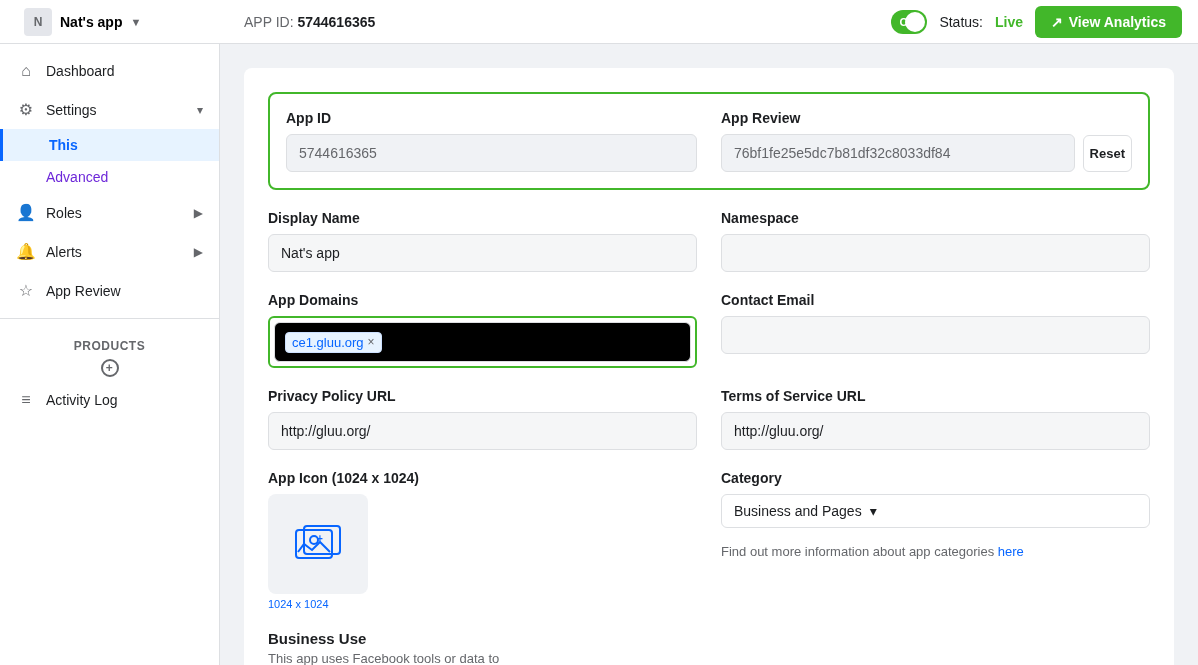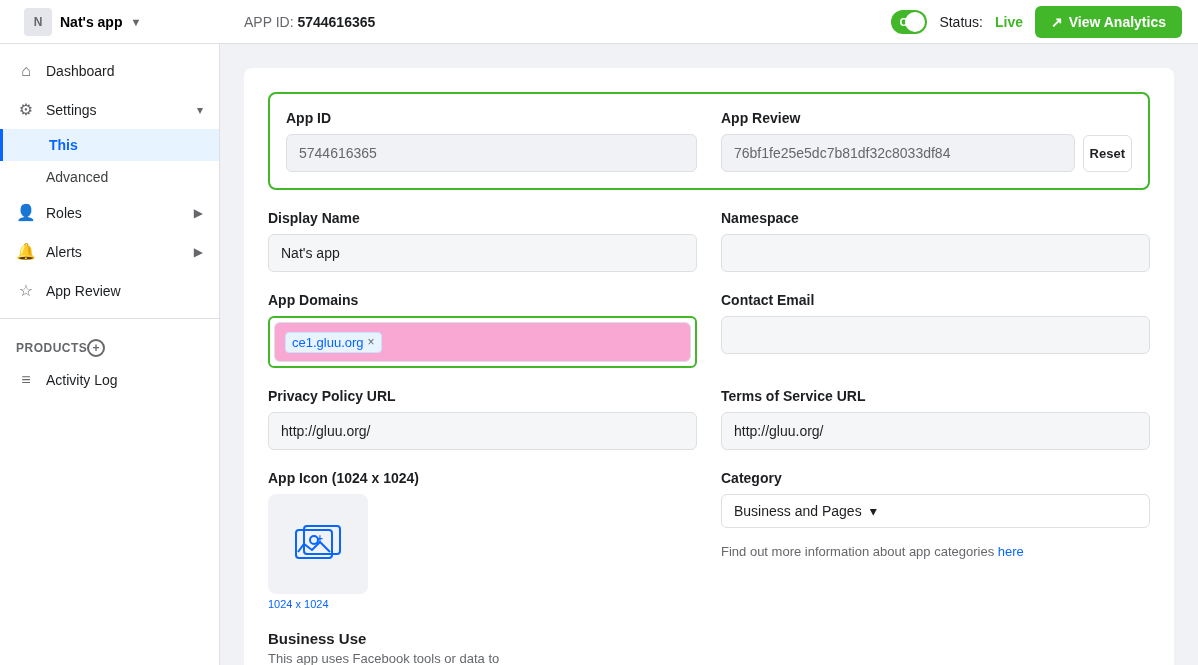--- a/index.html
+++ b/index.html
@@ -47,26 +47,26 @@
       padding: 8px 0; flex-shrink: 0; min-height: calc(100vh - 44px);
     }
     .sidebar-item {
       display: flex; align-items: center; gap: 10px; padding: 10px 16px;
       cursor: pointer; color: #1c1e21; font-size: 14px; border-radius: 0;
       position: relative;
     }
     .sidebar-item .icon { font-size: 16px; width: 20px; text-align: center; color: #65676b; }
     .sidebar-item .chevron { margin-left: auto; font-size: 12px; color: #65676b; }
     .sidebar-sub-item {
-      padding: 8px 16px 8px 46px; cursor: pointer; font-size: 14px; color: #404040;
+      padding: 8px 16px 8px 46px; cursor: pointer; font-size: 14px; color: #6d28d9;
     }
     .sidebar-sub-item.active { background: #e7f3ff; color: #0866ff; font-weight: 600; border-left: 3px solid #0866ff; }
     .sidebar-section-label {
       padding: 12px 16px 4px; font-size: 12px; font-weight: 700; color: #65676b; text-transform: uppercase; letter-spacing: 0.5px;
-      display: flex; align-items: center; 
+      display: flex; align-items: center; gap: 6px; flex-direction: column;
     }
     .sidebar-divider { border: none; border-top: 1px solid #dddfe2; margin: 8px 0; }
 
     
     .main-content { flex: 1; padding: 24px; background: #f0f2f5; overflow-y: auto; }
     .content-card { background: #fff; border-radius: 8px; padding: 24px; }
 
     
     .form-row { display: flex; gap: 24px; margin-bottom: 20px; }
     .form-group { flex: 1; display: flex; flex-direction: column; gap: 8px; }
@@ -87,21 +87,21 @@
     .app-secret-input { flex: 1; }
     .reset-btn {
       background: #fff; border: 1px solid #dddfe2; border-radius: 6px;
       padding: 10px 6px; font-size: 13px; cursor: pointer; color: #1c1e21; font-weight: 600;
       white-space: nowrap;
     }
 
     .tag-input-wrap {
       border: 1px solid #dddfe2; border-radius: 6px; padding: 6px 10px;
       display: flex; flex-wrap: wrap; align-items: center; gap: 4px; min-height: 40px;
-      background: #f9a8d4;
+      background: #000000;
     }
     .tag {
       background: #e7f3ff; border: 1px solid #cce0ff; border-radius: 4px;
       padding: 2px 6px; font-size: 13px; color: #0866ff; display: flex; align-items: center; gap: 4px;
     }
     .tag-remove { cursor: pointer; color: #65676b; font-size: 12px; }
 
     .category-btn {
       background: #fff; border: 1px solid #dddfe2; border-radius: 6px;
       padding: 8px 12px; font-size: 14px; cursor: pointer; color: #1c1e21;

